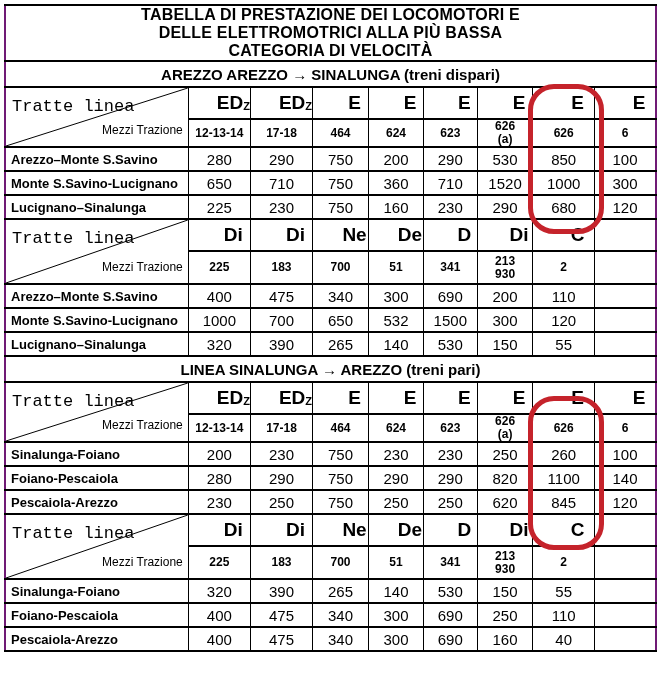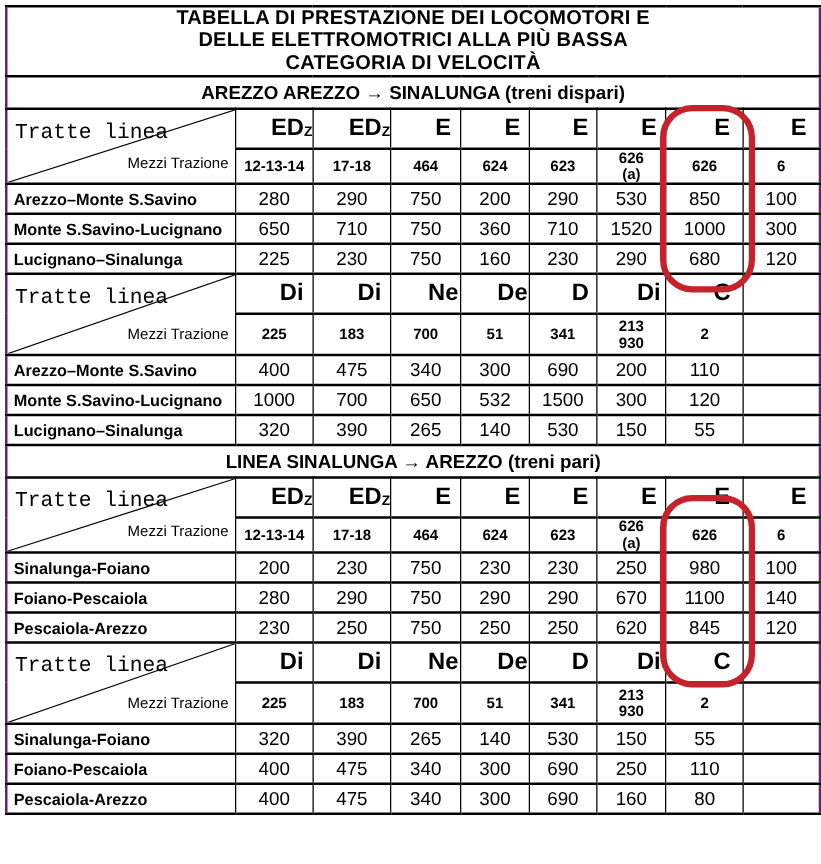--- a/index.html
+++ b/index.html
@@ -213,31 +213,31 @@
   <td class="unit-cell">6</td>
 </tr>
 <tr class="data-row">
   <td class="row-label">Sinalunga-Foiano</td>
   <td class="val">200</td>
   <td class="val">230</td>
   <td class="val">750</td>
   <td class="val">230</td>
   <td class="val">230</td>
   <td class="val">250</td>
-  <td class="val">980</td>
+  <td class="val">260</td>
   <td class="val">100</td>
 </tr>
 <tr class="data-row">
   <td class="row-label">Foiano-Pescaiola</td>
   <td class="val">280</td>
   <td class="val">290</td>
   <td class="val">750</td>
   <td class="val">290</td>
   <td class="val">290</td>
-  <td class="val">670</td>
+  <td class="val">820</td>
   <td class="val">1100</td>
   <td class="val">140</td>
 </tr>
 <tr class="data-row">
   <td class="row-label">Pescaiola-Arezzo</td>
   <td class="val">230</td>
   <td class="val">250</td>
   <td class="val">750</td>
   <td class="val">250</td>
   <td class="val">250</td>
@@ -297,21 +297,21 @@
   <td class="val"></td>
 </tr>
 <tr class="data-row">
   <td class="row-label">Pescaiola-Arezzo</td>
   <td class="val">400</td>
   <td class="val">475</td>
   <td class="val">340</td>
   <td class="val">300</td>
   <td class="val">690</td>
   <td class="val">160</td>
-  <td class="val">80</td>
+  <td class="val">40</td>
   <td class="val"></td>
 </tr>
 </tbody>
     </table>
 
 <div class="oval" id="oval-1"></div>
 <div class="oval" id="oval-2"></div>
 </div>
 
 </body></html>

